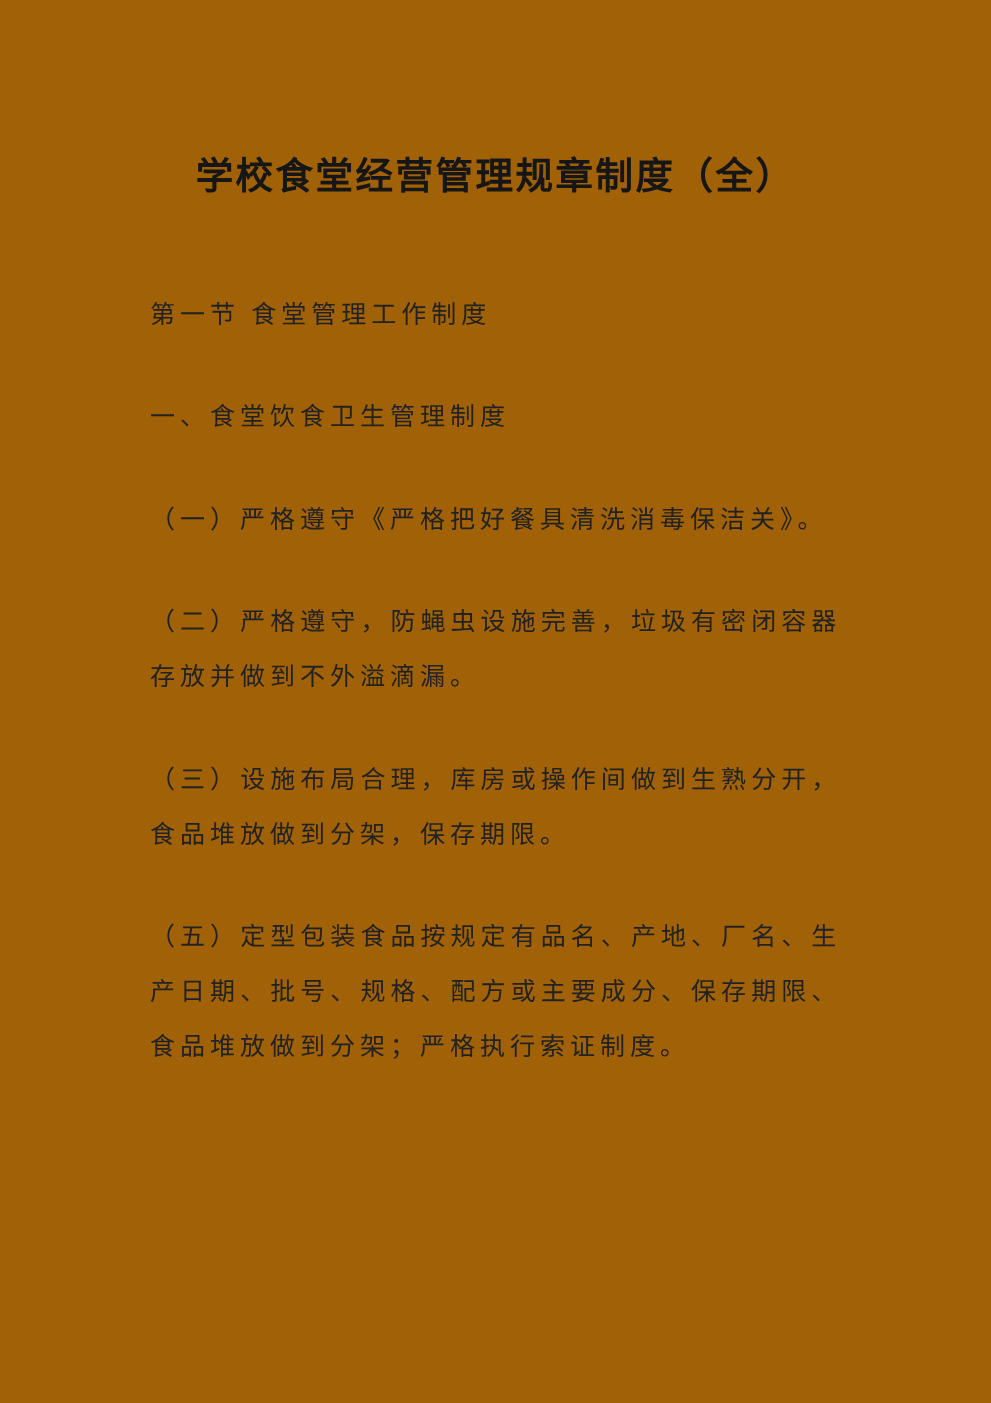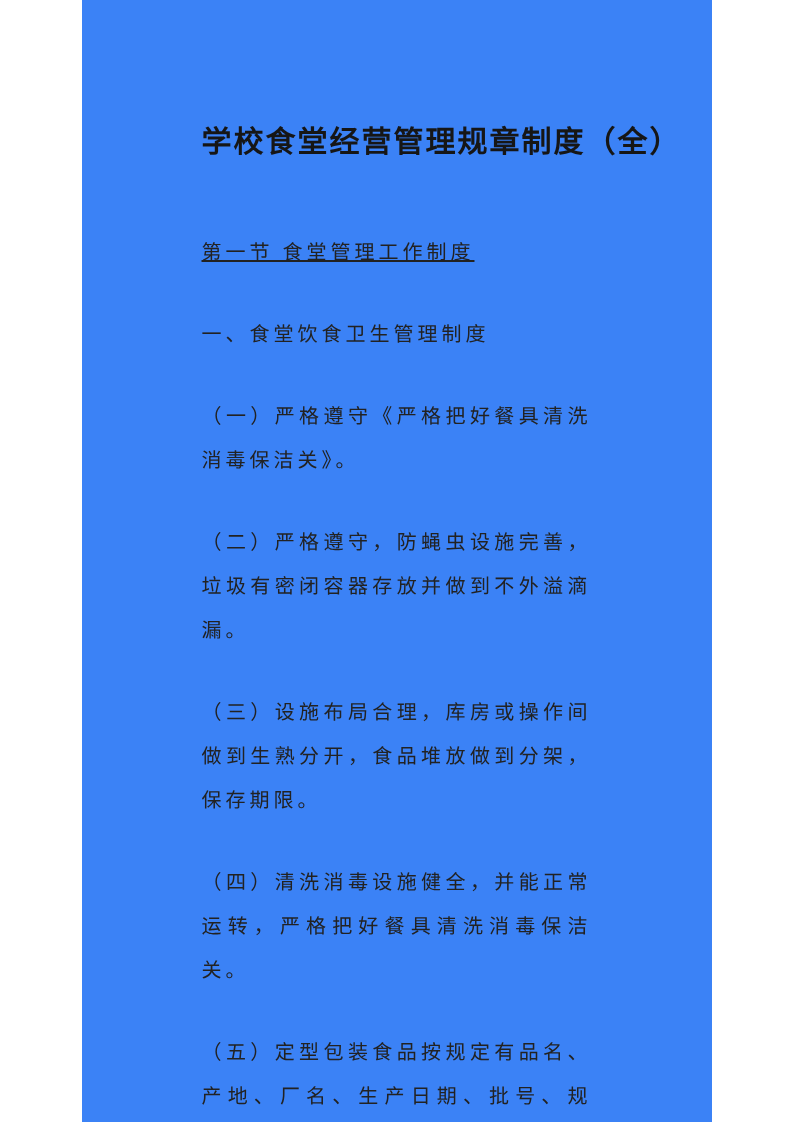--- a/index.html
+++ b/index.html
@@ -2,24 +2,24 @@
 <html lang="zh-CN"><head>
 <meta charset="utf-8">
 <style>
   html, body {
     margin: 0;
     padding: 0;
     background: #ffffff;
   }
   .page {
     position: relative;
-    width: 630px;
+    width: 793px;
     height: 1122px;
     margin: 0 auto;
-    background: #3b82f6;
+    background: #a16207;
     overflow: hidden;
     font-family: "Liberation Serif", "DejaVu Serif", serif;
     color: #1f1f1f;
     box-sizing: border-box;
   }
   .content {
     padding: 0 120px;
   }
   .doc-title {
     margin: 120px 0 0 0;
@@ -34,39 +34,37 @@
   .para {
     font-size: 20px;
     line-height: 44px;
     letter-spacing: 4px;
     text-align: justify;
     margin: 0 0 38px 0;
     color: #222222;
   }
   .para.first {
     margin-top: 66px;
-    text-decoration: underline;
   }
 </style>
 </head>
 <body>
 
 <div class="page">
   <div class="content">
 
     <h1 class="doc-title">学校食堂经营管理规章制度（全）</h1>
 
     <p class="para first">第一节 食堂管理工作制度</p>
 
     <p class="para">一、食堂饮食卫生管理制度</p>
 
     <p class="para">（一）严格遵守《严格把好餐具清洗消毒保洁关》。</p>
 
     <p class="para">（二）严格遵守，防蝇虫设施完善，垃圾有密闭容器存放并做到不外溢滴漏。</p>
 
     <p class="para">（三）设施布局合理，库房或操作间做到生熟分开，食品堆放做到分架，保存期限。</p>
 
-    <p class="para">（四）清洗消毒设施健全，并能正常运转，严格把好餐具清洗消毒保洁关。</p>
 
     <p class="para">（五）定型包装食品按规定有品名、产地、厂名、生产日期、批号、规格、配方或主要成分、保存期限、食品堆放做到分架；严格执行索证制度。</p>
 
   </div>
 </div>
 
 </body></html>

